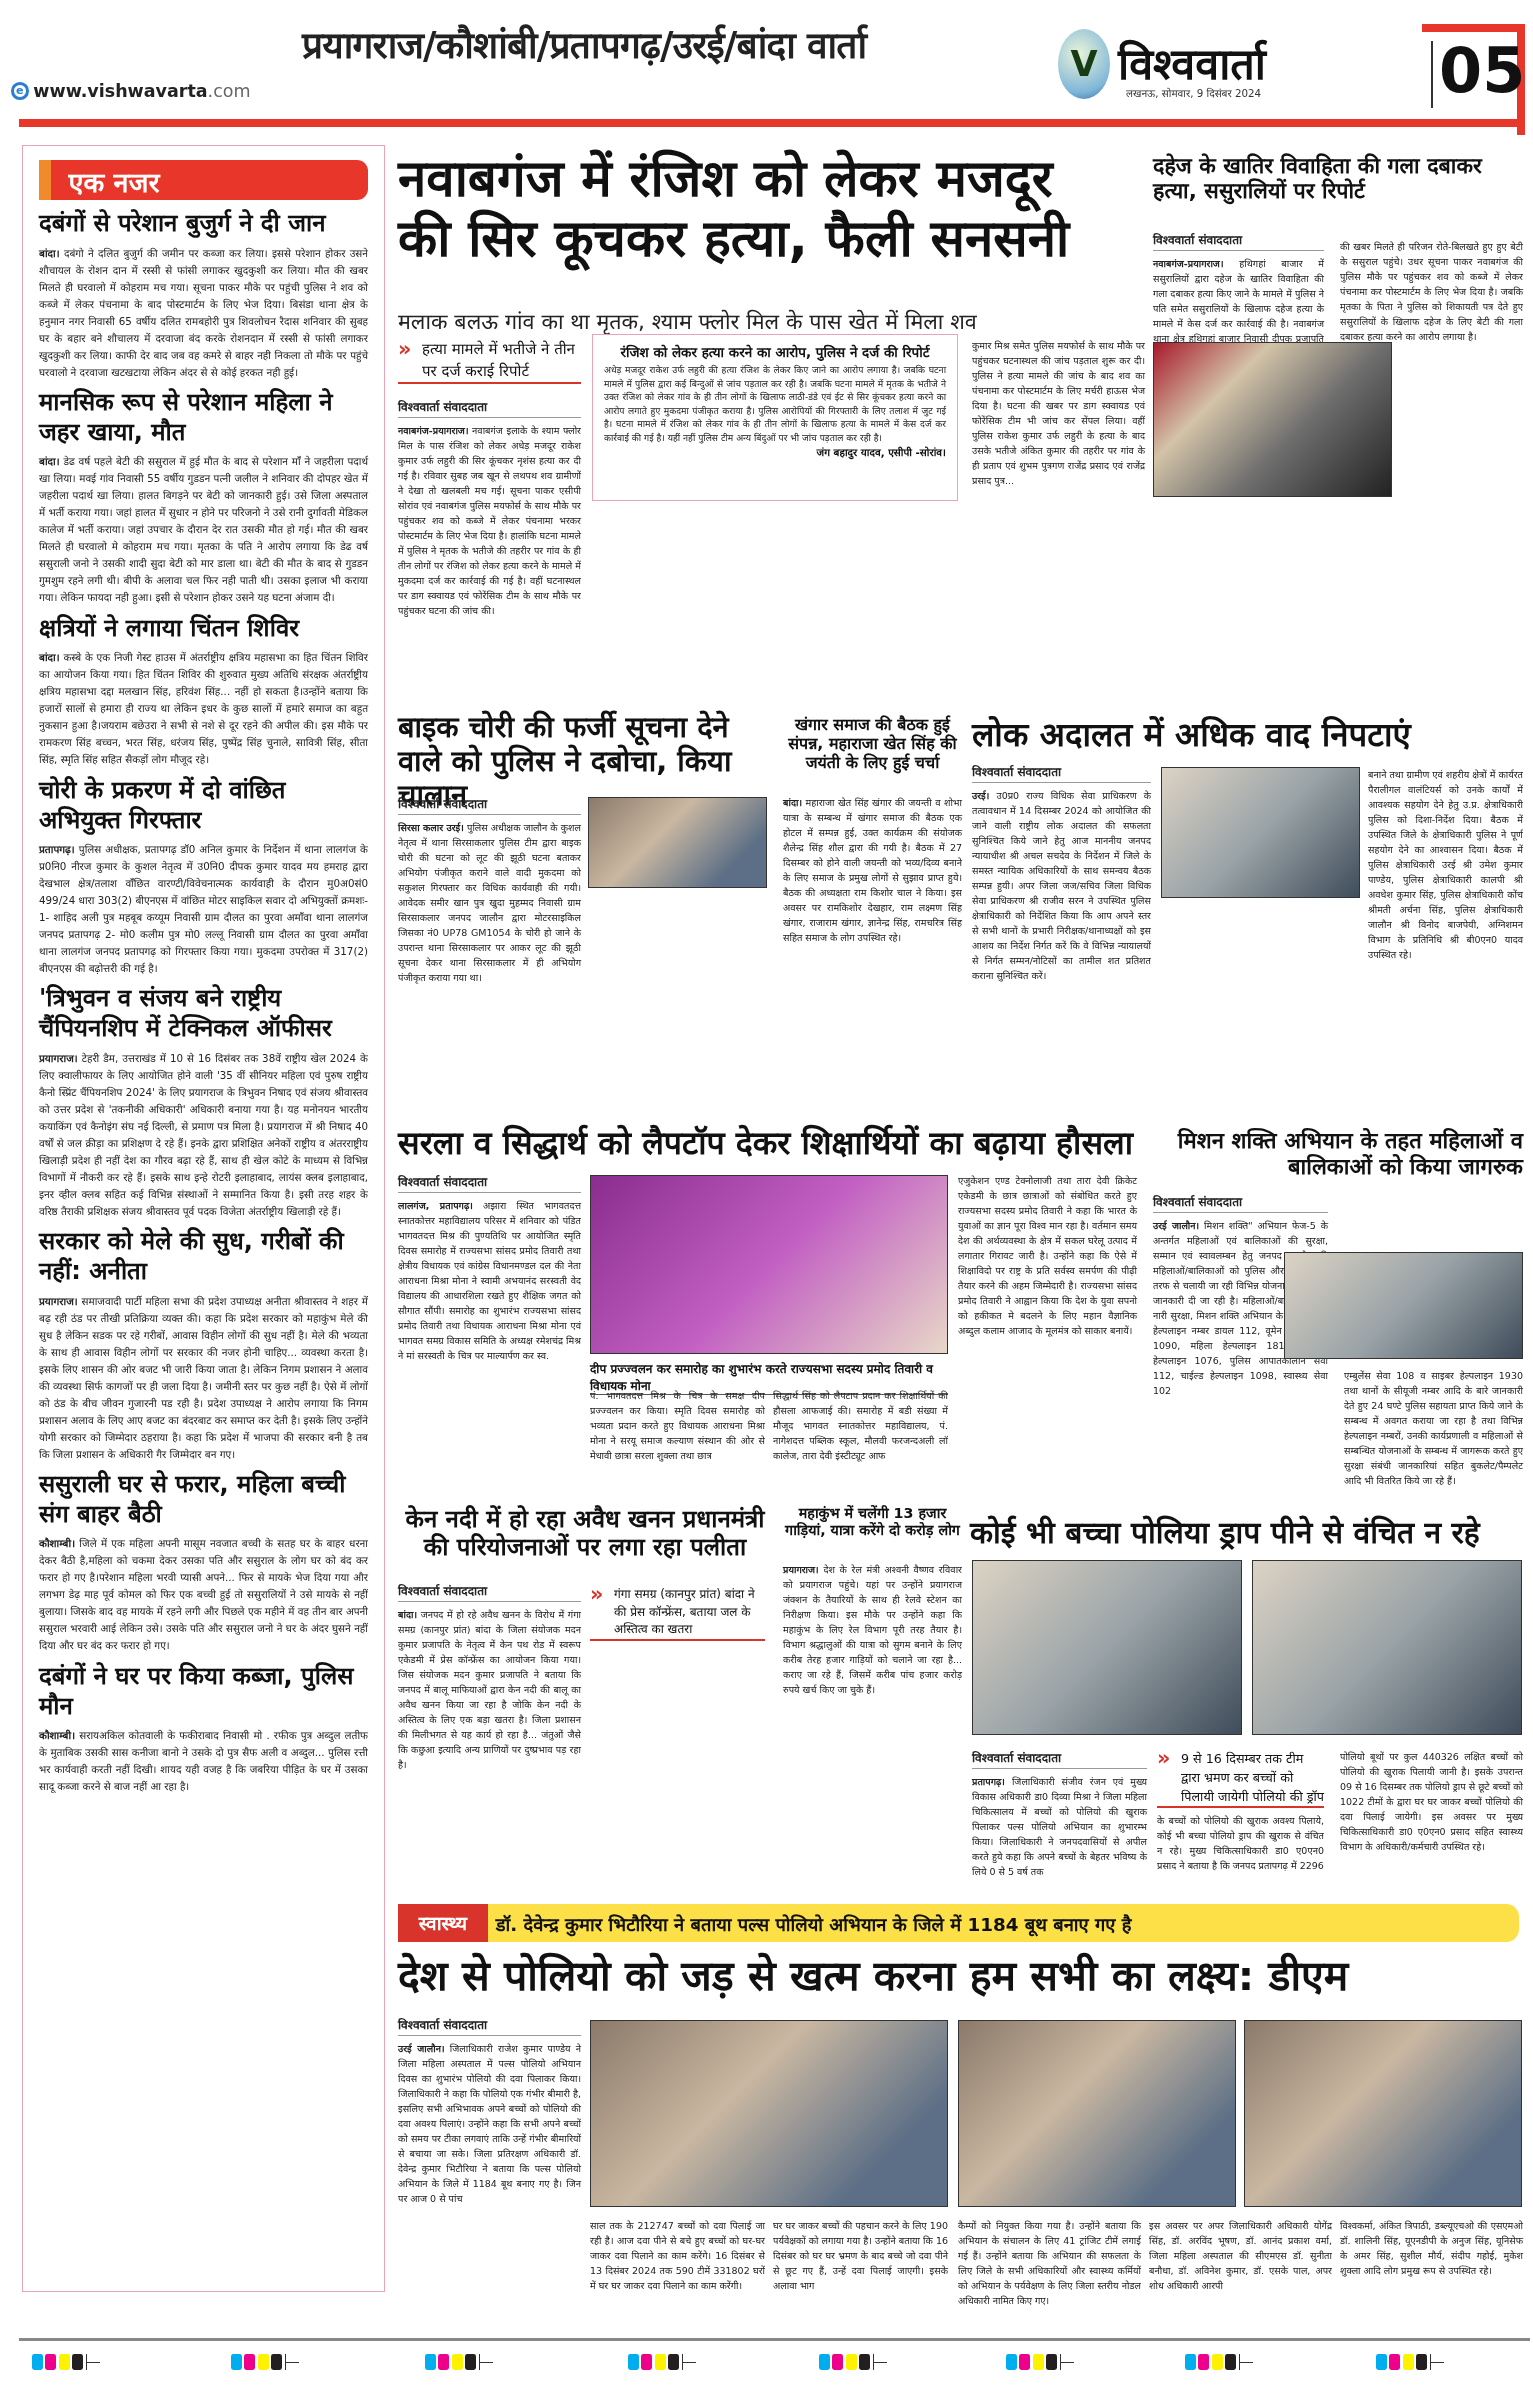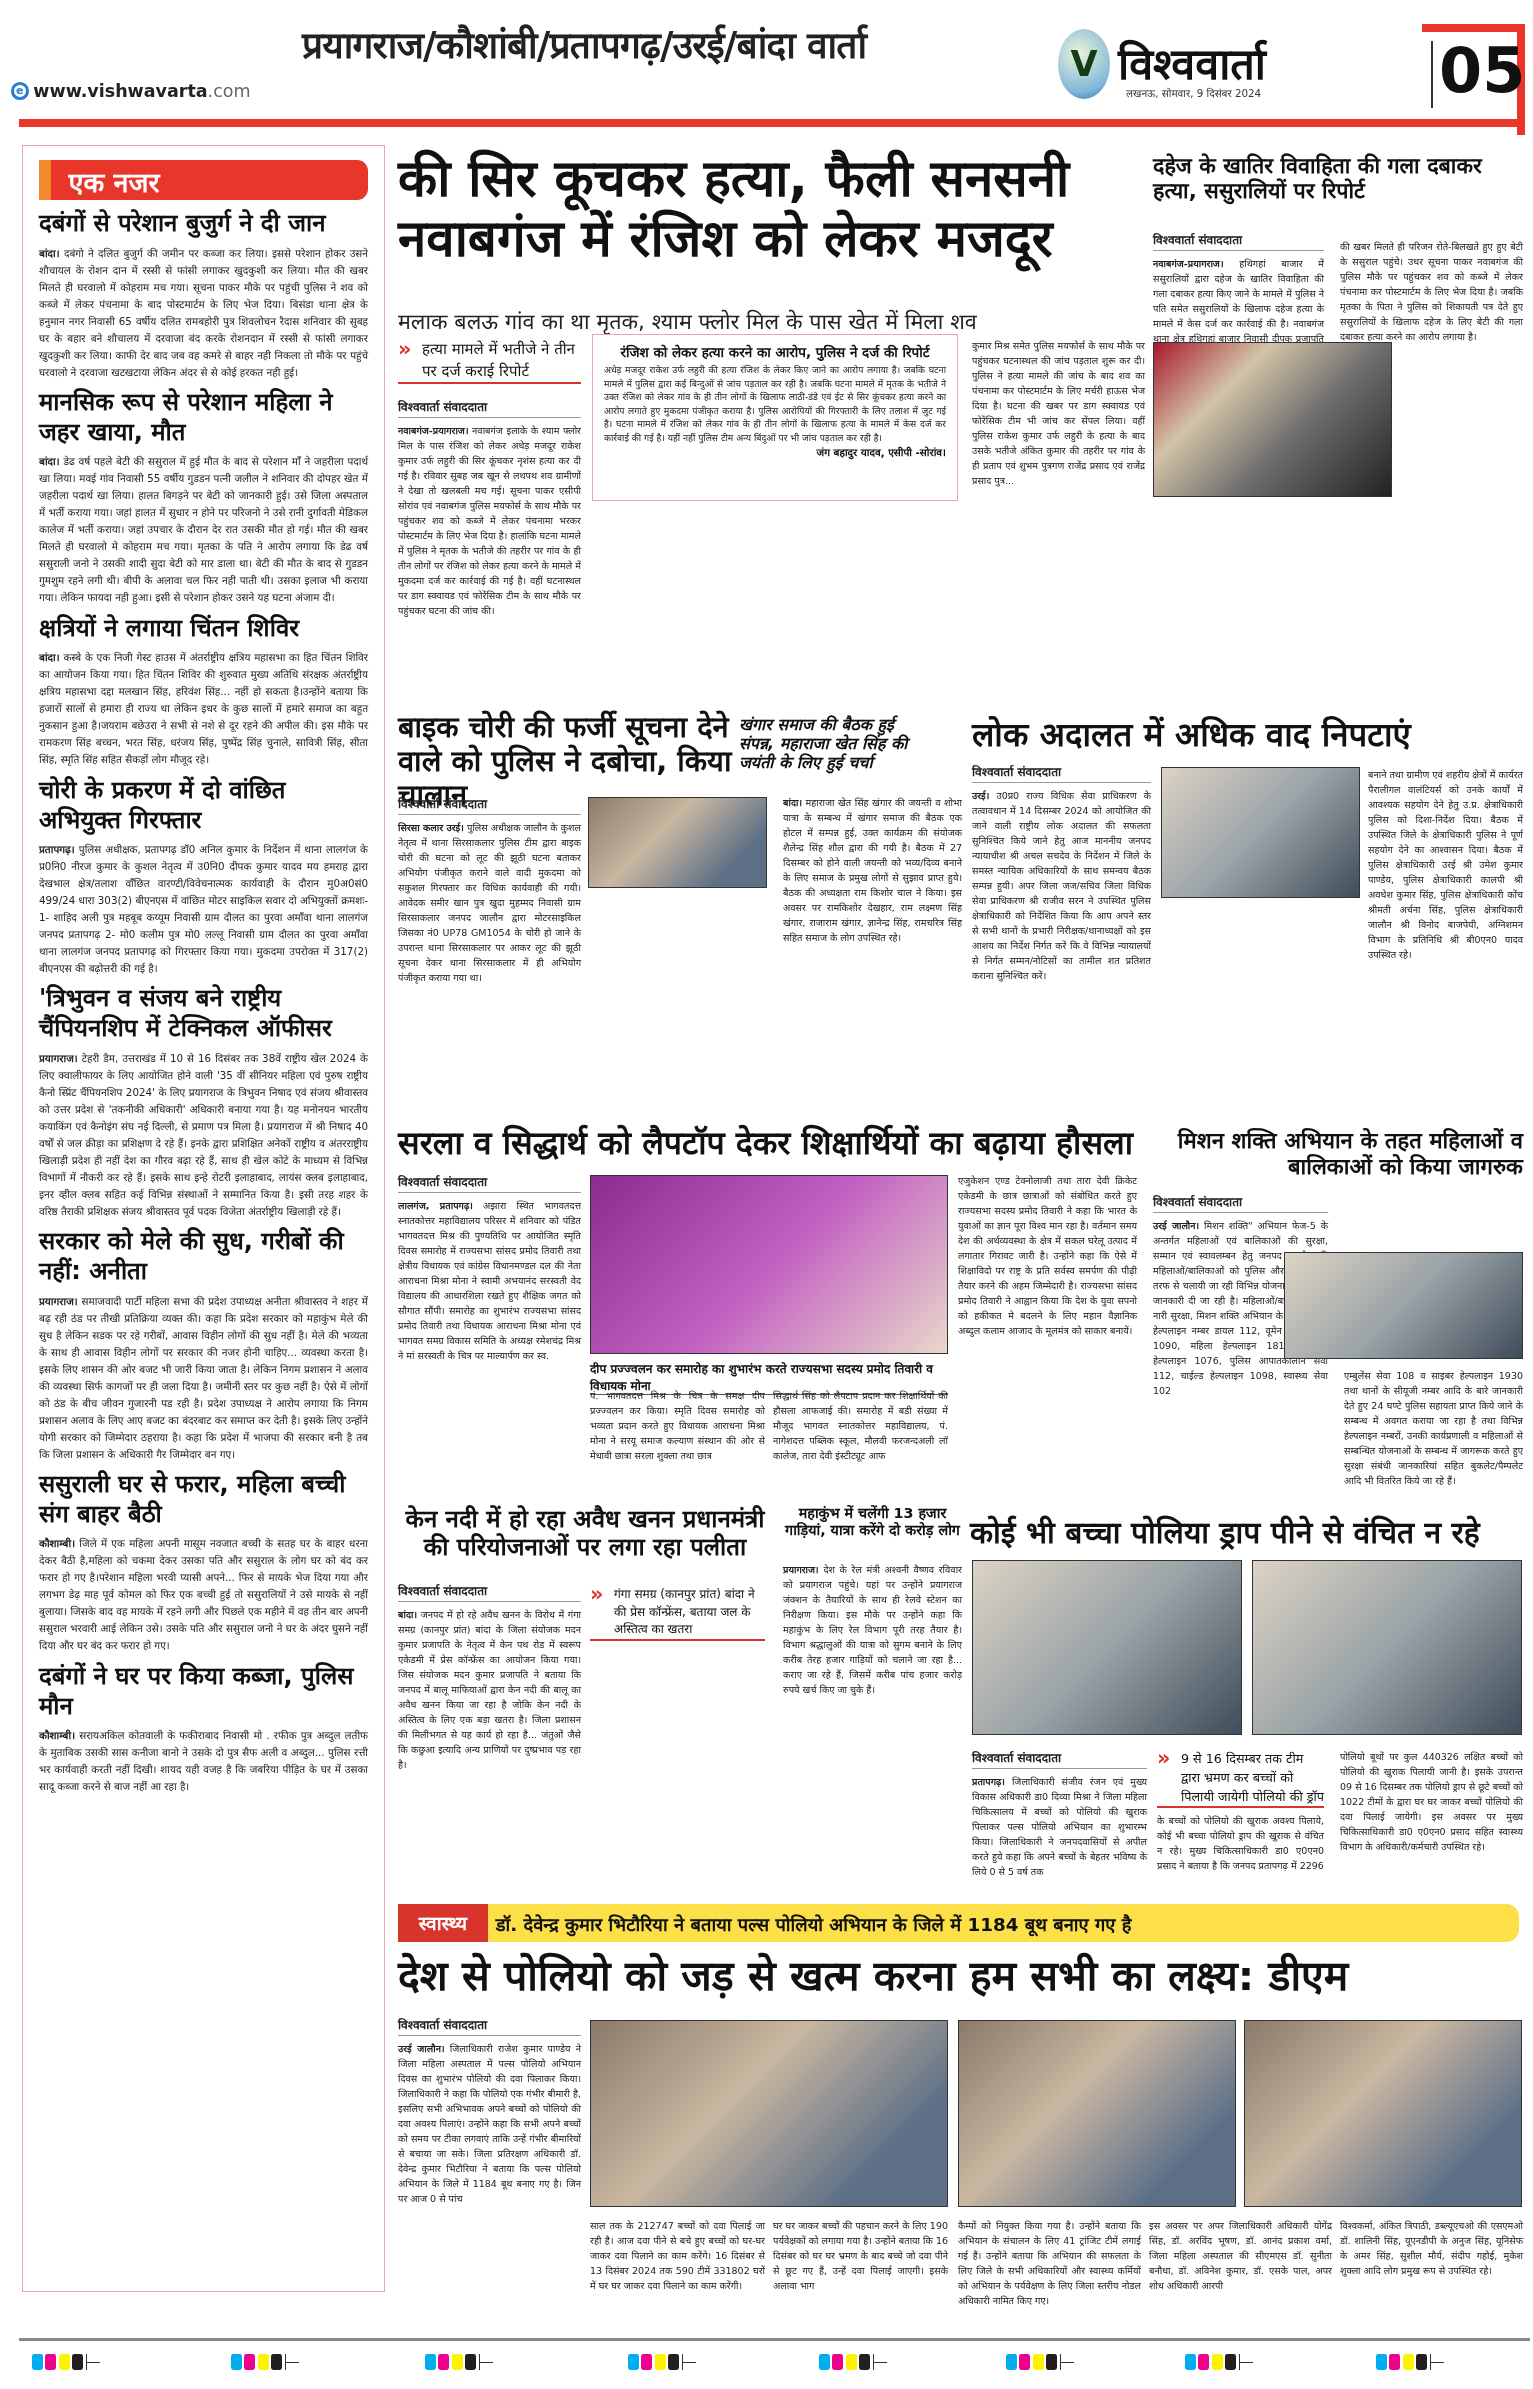--- a/index.html
+++ b/index.html
@@ -100,22 +100,22 @@
     <div class="lc-h">ससुराली घर से फरार, महिला बच्ची संग बाहर बैठी</div>
     <p class="lc-p"><b>कौशाम्बी।</b> <span>जिले में एक महिला अपनी मासूम नवजात बच्ची के सतह घर के बाहर धरना देकर बैठी है,महिला को चकमा देकर उसका पति और ससुराल के लोग घर को बंद कर फरार हो गए है।परेशान महिला भरवी प्यासी अपने... फिर से मायके भेज दिया गया और लगभग डेढ़ माह पूर्व कोमल को फिर एक बच्ची हुई तो ससुरालियों ने उसे मायके से नहीं बुलाया। जिसके बाद वह मायके में रहने लगी और पिछले एक महीने में वह तीन बार अपनी ससुराल भरवारी आई लेकिन उसे। उसके पति और ससुराल जनो ने घर के अंदर घुसने नहीं दिया और घर बंद कर फरार हो गए।</span></p>
   </div>
   <div>
     <div class="lc-h">दबंगों ने घर पर किया कब्जा, पुलिस मौन</div>
     <p class="lc-p"><b>कौशाम्बी।</b> <span>सरायअकिल कोतवाली के फकीराबाद निवासी मो . रफीक पुत्र अब्दुल लतीफ के मुताबिक उसकी सास कनीजा बानो ने उसके दो पुत्र सैफ अली व अब्दुल... पुलिस रत्ती भर कार्यवाही करती नहीं दिखी। शायद यही वजह है कि जबरिया पीड़ित के घर में उसका सादू कब्जा करने से बाज नहीं आ रहा है।</span></p>
   </div>
 </div>
 
 <div class="abs h-big" style="left:398px; top:149px; width:747px; font-size:51px;">
+  <div>नवाबगंज में रंजिश को लेकर मजदूर</div>
   <div>की सिर कूचकर हत्या, फैली सनसनी</div>
-  <div>नवाबगंज में रंजिश को लेकर मजदूर</div>
 </div>
 <div class="abs" style="left:398px; top:306px; width:747px; font-size:21.5px; color:#222;">मलाक बलऊ गांव का था मृतक, श्याम फ्लोर मिल के पास खेत में मिला शव</div>
 <div class="side-note" style="left:398px; top:338px; width:183px;">
   <span class="chev">»</span>
   <span>हत्या मामले में भतीजे ने तीन पर दर्ज कराई रिपोर्ट</span>
 </div>
 <div class="col" style="left:398px; top:398px; width:183px;">
   <div class="byline">विश्ववार्ता संवाददाता</div>
   <p class="body-text"><b>नवाबगंज-प्रयागराज।</b> <span>नवाबगंज इलाके के श्याम फ्लोर मिल के पास रंजिश को लेकर अधेड़ मजदूर राकेश कुमार उर्फ लहुरी की सिर कूंचकर नृशंस हत्या कर दी गई है। रविवार सुबह जब खून से लथपथ शव ग्रामीणों ने देखा तो खलबली मच गई। सूचना पाकर एसीपी सोरांव एवं नवाबगंज पुलिस मयफोर्स के साथ मौके पर पहुंचकर शव को कब्जे में लेकर पंचनामा भरकर पोस्टमार्टम के लिए भेज दिया है। हालांकि घटना मामले में पुलिस ने मृतक के भतीजे की तहरीर पर गांव के ही तीन लोगों पर रंजिश को लेकर हत्या करने के मामले में मुकदमा दर्ज कर कार्रवाई की गई है। वहीं घटनास्थल पर डाग स्क्वायड एवं फोरेंसिक टीम के साथ मौके पर पहुंचकर घटना की जांच की।</span></p>
 </div>
@@ -138,21 +138,21 @@
 </div>
 <div class="photo dowry" style="left:1153px; top:342px; width:239px; height:155px;"></div>
 
 <div class="abs h-big" style="left:398px; top:710px; width:374px; font-size:29px;">बाइक चोरी की फर्जी सूचना देने वाले को पुलिस ने दबोचा, किया चालान</div>
 <div class="col" style="left:398px; top:795px; width:183px;">
   <div class="byline">विश्ववार्ता संवाददाता</div>
   <p class="body-text"><b>सिरसा कलार उरई।</b> <span>पुलिस अधीक्षक जालौन के कुशल नेतृत्व में थाना सिरसाकलार पुलिस टीम द्वारा बाइक चोरी की घटना को लूट की झूठी घटना बताकर अभियोग पंजीकृत कराने वाले वादी मुकदमा को सकुशल गिरफ्तार कर विधिक कार्यवाही की गयी। आवेदक समीर खान पुत्र खुदा मुहम्मद निवासी ग्राम सिरसाकलार जनपद जालौन द्वारा मोटरसाइकिल जिसका नं0 UP78 GM1054 के चोरी हो जाने के उपरान्त थाना सिरसाकलार पर आकर लूट की झूठी सूचना देकर थाना सिरसाकलार में ही अभियोग पंजीकृत कराया गया था।</span></p>
 </div>
 <div class="photo" style="left:588px; top:797px; width:179px; height:91px;"></div>
 
-<div class="abs h-big" style="left:739px; top:716px; width:179px; font-size:16px; font-style:italic;">खंगार समाज की बैठक हुई संपन्न, महाराजा खेत सिंह की जयंती के लिए हुई चर्चा</div>
+<div class="abs h-big" style="left:783px; top:716px; width:179px; font-size:16px; text-align:center;">खंगार समाज की बैठक हुई संपन्न, महाराजा खेत सिंह की जयंती के लिए हुई चर्चा</div>
 <div class="col" style="left:783px; top:795px; width:179px;">
   <p class="body-text"><b>बांदा।</b> <span>महाराजा खेत सिंह खंगार की जयन्ती व शोभा यात्रा के सम्बन्ध में खंगार समाज की बैठक एक होटल में सम्पन्न हुई, उक्त कार्यक्रम की संयोजक शैलेन्द्र सिंह शौल द्वारा की गयी है। बैठक में 27 दिसम्बर को होने वाली जयन्ती को भव्य/दिव्य बनाने के लिए समाज के प्रमुख लोगों से सुझाव प्राप्त हुये। बैठक की अध्यक्षता राम किशोर चाल ने किया। इस अवसर पर रामकिशोर देखहार, राम लक्ष्मण सिंह खंगार, राजाराम खंगार, ज्ञानेन्द्र सिंह, रामचरित्र सिंह सहित समाज के लोग उपस्थित रहे।</span></p>
 </div>
 
 <div class="abs h-big" style="left:972px; top:716px; width:557px; font-size:33px;">लोक अदालत में अधिक वाद निपटाएं</div>
 <div class="col" style="left:972px; top:763px; width:179px;">
   <div class="byline">विश्ववार्ता संवाददाता</div>
   <p class="body-text"><b>उरई।</b> <span>उ0प्र0 राज्य विधिक सेवा प्राधिकरण के तत्वावधान में 14 दिसम्बर 2024 को आयोजित की जाने वाली राष्ट्रीय लोक अदालत की सफलता सुनिश्चित किये जाने हेतु आज माननीय जनपद न्यायाधीश श्री अचल सचदेव के निर्देशन में जिले के समस्त न्यायिक अधिकारियों के साथ समन्वय बैठक सम्पन्न हुयी। अपर जिला जज/सचिव जिला विधिक सेवा प्राधिकरण श्री राजीव सरन ने उपस्थित पुलिस क्षेत्राधिकारी को निर्देशित किया कि आप अपने स्तर से सभी थानों के प्रभारी निरीक्षक/थानाध्यक्षों को इस आशय का निर्देश निर्गत करें कि वे विभिन्न न्यायालयों से निर्गत सम्मन/नोटिसों का तामील शत प्रतिशत कराना सुनिश्चित करें।</span></p>
 </div>
 <div class="photo room" style="left:1161px; top:767px; width:199px; height:131px;"></div>

